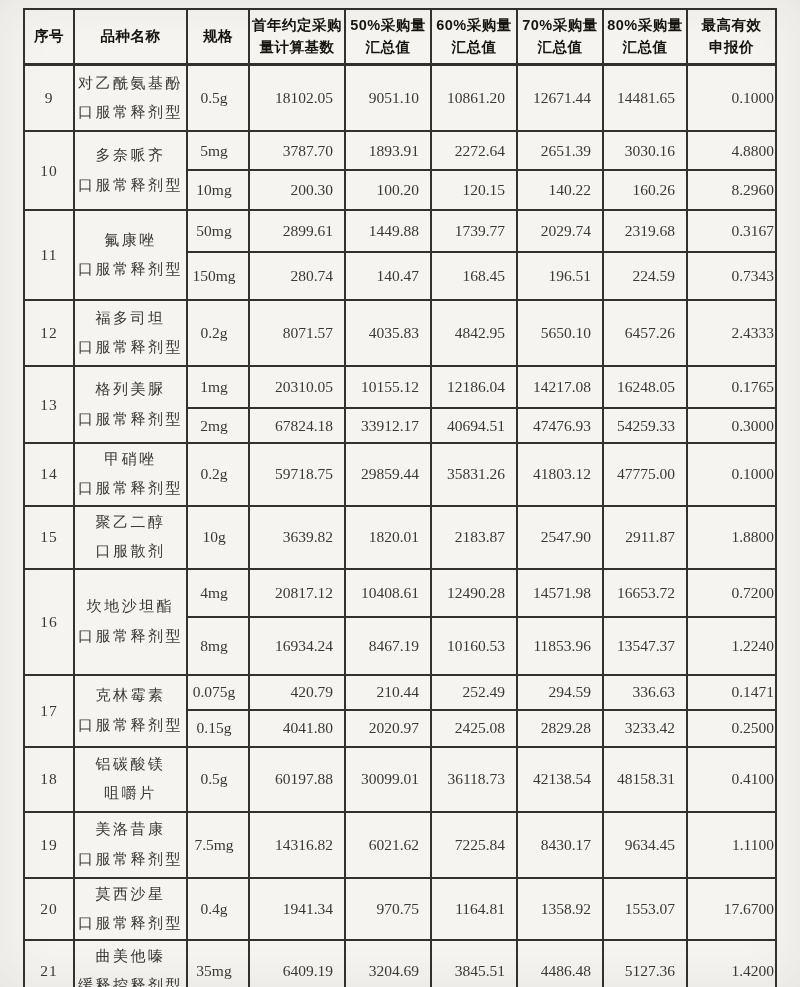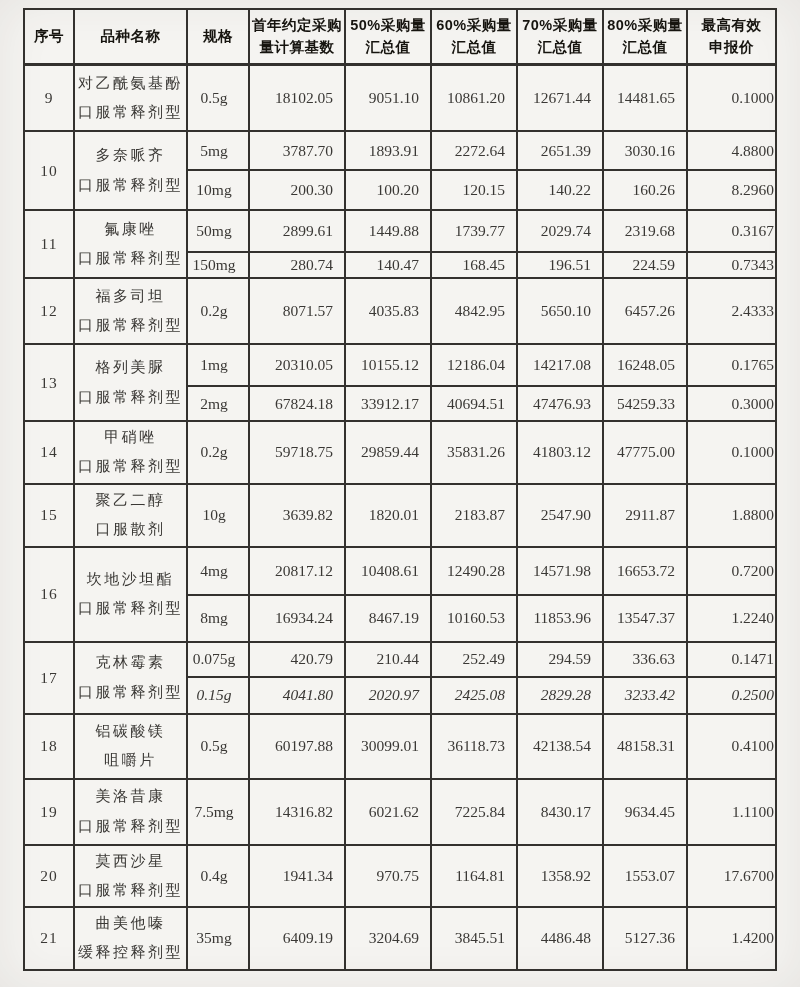--- a/index.html
+++ b/index.html
@@ -139,21 +139,21 @@
           <div>口服常释剂型</div>
         </td>
         <td class="c-spec">50mg</td>
         <td class="c-num">2899.61</td>
         <td class="c-num">1449.88</td>
         <td class="c-num">1739.77</td>
         <td class="c-num">2029.74</td>
         <td class="c-num">2319.68</td>
         <td class="c-price">0.3167</td>
       </tr>
-      <tr style="height: 26px; margin-left: 16px;">
+      <tr style="height: 48px; margin-left: 16px;">
         <td class="c-spec sub">150mg</td>
         <td class="c-num sub">280.74</td>
         <td class="c-num sub">140.47</td>
         <td class="c-num sub">168.45</td>
         <td class="c-num sub">196.51</td>
         <td class="c-num sub">224.59</td>
         <td class="c-price sub">0.7343</td>
       </tr>
       <tr style="height: 66px;">
         <td class="c-no" rowspan="1">12</td>
@@ -227,21 +227,21 @@
           <div>口服常释剂型</div>
         </td>
         <td class="c-spec">4mg</td>
         <td class="c-num">20817.12</td>
         <td class="c-num">10408.61</td>
         <td class="c-num">12490.28</td>
         <td class="c-num">14571.98</td>
         <td class="c-num">16653.72</td>
         <td class="c-price">0.7200</td>
       </tr>
-      <tr style="height: 47px;">
+      <tr style="height: 58px;">
         <td class="c-spec sub">8mg</td>
         <td class="c-num sub">16934.24</td>
         <td class="c-num sub">8467.19</td>
         <td class="c-num sub">10160.53</td>
         <td class="c-num sub">11853.96</td>
         <td class="c-num sub">13547.37</td>
         <td class="c-price sub">1.2240</td>
       </tr>
       <tr style="height: 35px;">
         <td class="c-no" rowspan="2">17</td>
@@ -250,21 +250,21 @@
           <div>口服常释剂型</div>
         </td>
         <td class="c-spec">0.075g</td>
         <td class="c-num">420.79</td>
         <td class="c-num">210.44</td>
         <td class="c-num">252.49</td>
         <td class="c-num">294.59</td>
         <td class="c-num">336.63</td>
         <td class="c-price">0.1471</td>
       </tr>
-      <tr style="height: 37px; font-style: italic;">
+      <tr style="height: 37px;">
         <td class="c-spec sub">0.15g</td>
         <td class="c-num sub">4041.80</td>
         <td class="c-num sub">2020.97</td>
         <td class="c-num sub">2425.08</td>
         <td class="c-num sub">2829.28</td>
         <td class="c-num sub">3233.42</td>
         <td class="c-price sub">0.2500</td>
       </tr>
       <tr style="height: 65px;">
         <td class="c-no" rowspan="1">18</td>

